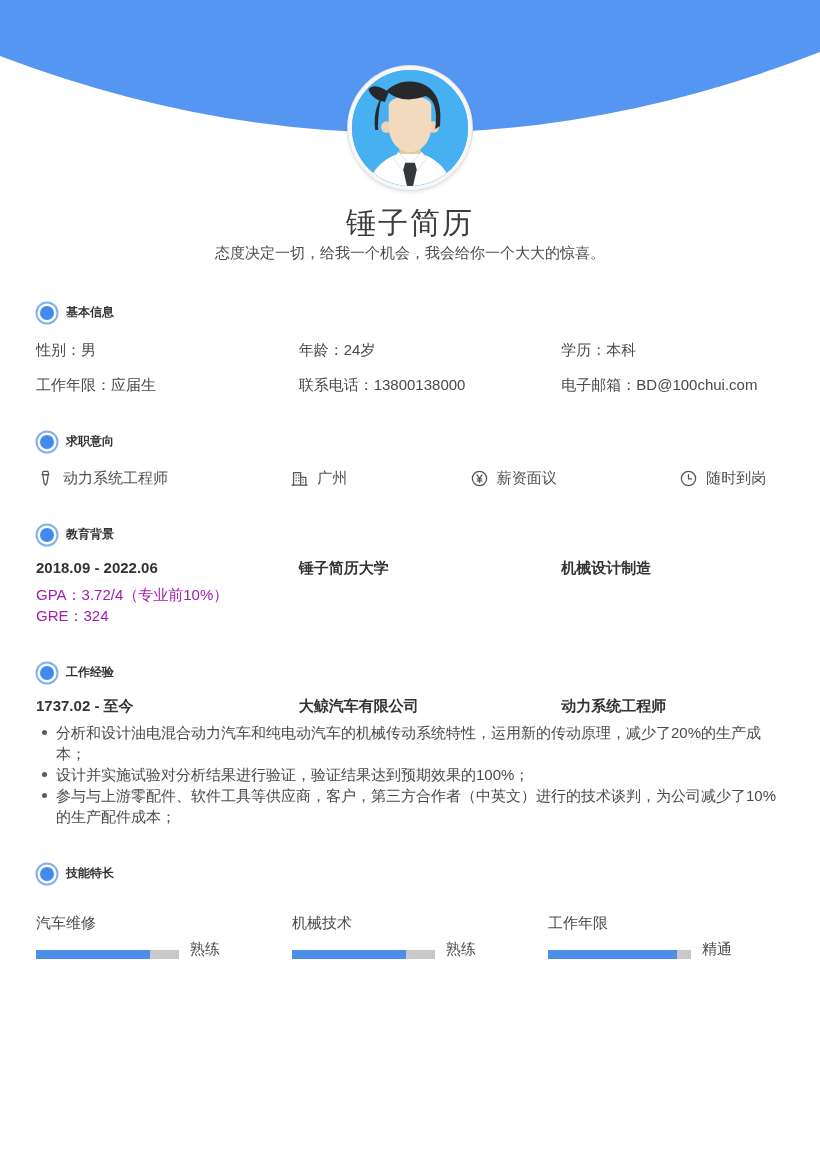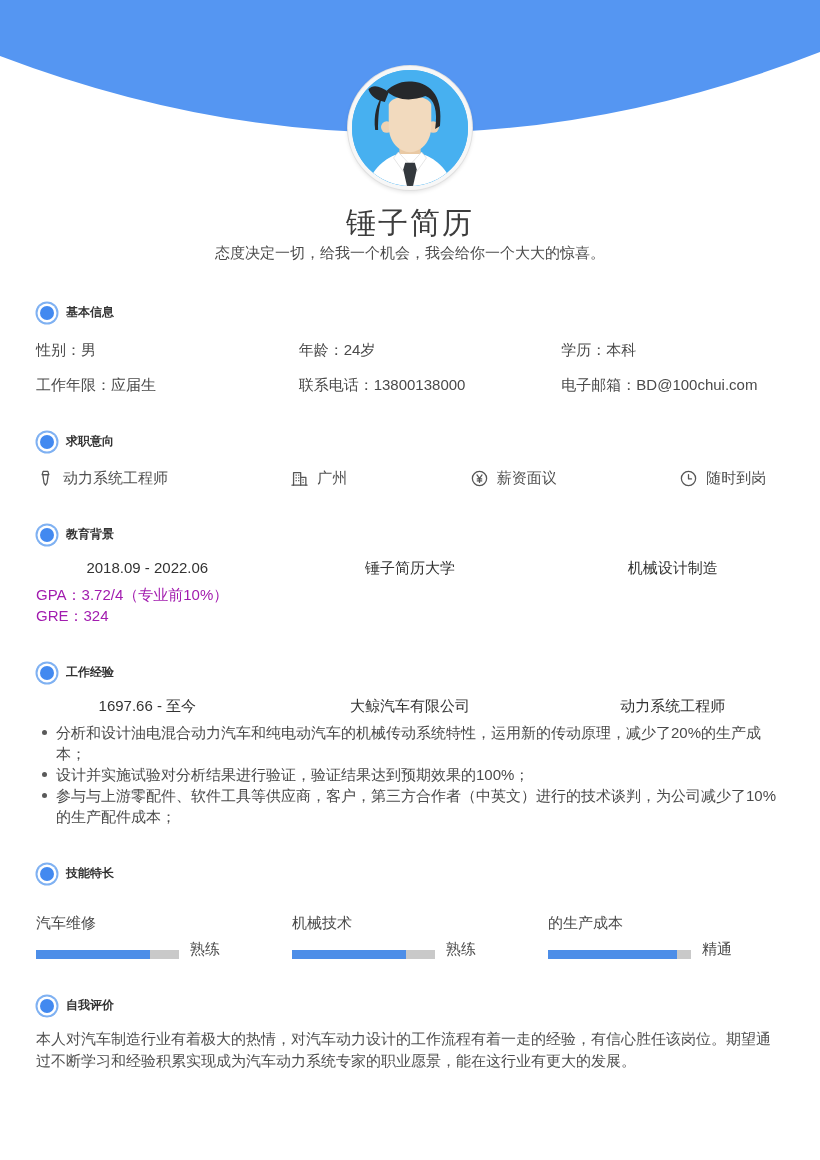--- a/index.html
+++ b/index.html
@@ -42,21 +42,21 @@
   
   .row3 { display: grid; grid-template-columns: 1fr 1fr 1fr; gap: 40px; }
   .info-rows { margin-top: 20px; font-size: 15px; color: #4a4a4a; }
   .info-rows .row3 + .row3 { margin-top: 16px; }
   
   .intent-row { display: grid; grid-template-columns: 34% 24% 28% 14%; margin-top: 19px; }
   .intent-item { display: flex; align-items: center; font-size: 15px; color: #4f4f4f; }
   .intent-item svg { width: 19px; height: 19px; margin-right: 8px; flex: 0 0 auto; }
   .icon-stroke { stroke: #555; fill: none; stroke-width: 1.6; stroke-linejoin: round; stroke-linecap: round; }
   
-  .bold-row { margin-top: 16px; font-size: 15px; font-weight: normal; color: #333; text-align: center; }
+  .bold-row { margin-top: 16px; font-size: 15px; font-weight: bold; color: #333; }
   .detail-lines { margin-top: 6px; font-size: 15px; color: #a21caf; line-height: 21px; }
   .bullets { margin-top: 6px; list-style: none; }
   .bullets li {
     position: relative; padding-left: 20px; font-size: 15px; color: #4a4a4a; line-height: 21px;
   }
   .bullets li::before {
     content: ""; position: absolute; left: 6px; top: 8px;
     width: 5px; height: 5px; border-radius: 50%; background: #5a5a5a;
   }
   
@@ -179,21 +179,21 @@
       <div>GRE：324</div>
     </div>
   </div>
 
   <div class="section">
     <div class="sec-header">
       <span class="sec-dot"></span>
       <span class="sec-title">工作经验</span>
     </div>
     <div class="row3 bold-row">
-      <span>1697.66 - 至今</span>
+      <span>1737.02 - 至今</span>
       <span>大鲸汽车有限公司</span>
       <span>动力系统工程师</span>
     </div>
     <ul class="bullets">
       <li>分析和设计油电混合动力汽车和纯电动汽车的机械传动系统特性，运用新的传动原理，减少了20%的生产成本；</li>
       <li>设计并实施试验对分析结果进行验证，验证结果达到预期效果的100%；</li>
       <li>参与与上游零配件、软件工具等供应商，客户，第三方合作者（中英文）进行的技术谈判，为公司减少了10%的生产配件成本；</li>
     </ul>
   </div>
 
@@ -215,32 +215,25 @@
       <div>
         <div class="skill-name">机械技术</div>
         <div class="skill-bar-row">
           <div class="bar">
             <div class="bar-fill" style="width: 80%;"></div>
           </div>
           <span class="skill-level">熟练</span>
         </div>
       </div>
       <div>
-        <div class="skill-name">的生产成本</div>
+        <div class="skill-name">工作年限</div>
         <div class="skill-bar-row">
           <div class="bar">
             <div class="bar-fill" style="width: 90%;"></div>
           </div>
           <span class="skill-level">精通</span>
         </div>
       </div>
     </div>
   </div>
 
-  <div class="section">
-    <div class="sec-header">
-      <span class="sec-dot"></span>
-      <span class="sec-title">自我评价</span>
-    </div>
-    <p class="eval-text">本人对汽车制造行业有着极大的热情，对汽车动力设计的工作流程有着一走的经验，有信心胜任该岗位。期望通过不断学习和经验积累实现成为汽车动力系统专家的职业愿景，能在这行业有更大的发展。</p>
-  </div>
 
 </div>
 
 </body></html>

